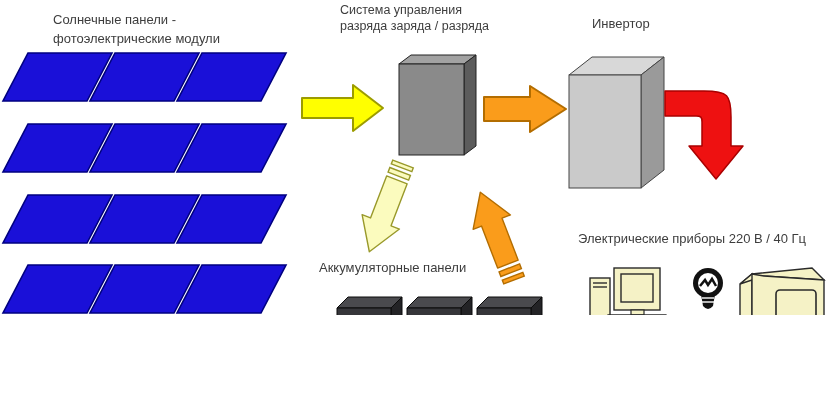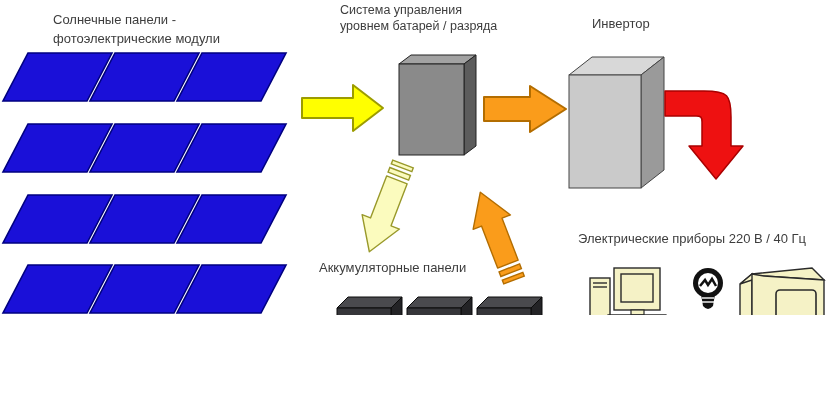--- a/index.html
+++ b/index.html
@@ -189,21 +189,21 @@
     </g>
   </svg>
 
   <div class="label label-solar">
     <div>Солнечные панели -</div>
     <div>фотоэлектрические модули</div>
   </div>
 
   <div class="label label-control">
     <div>Система управления</div>
-    <div>уровнем батарей / разряда</div>
+    <div>разряда заряда / разряда</div>
   </div>
 
   <div class="label label-inverter">Инвертор</div>
 
   <div class="label label-batteries">Аккумуляторные панели</div>
 
   <div class="label label-appliances">Электрические приборы 220 В / 40 Гц</div>
 
 </div>
 

